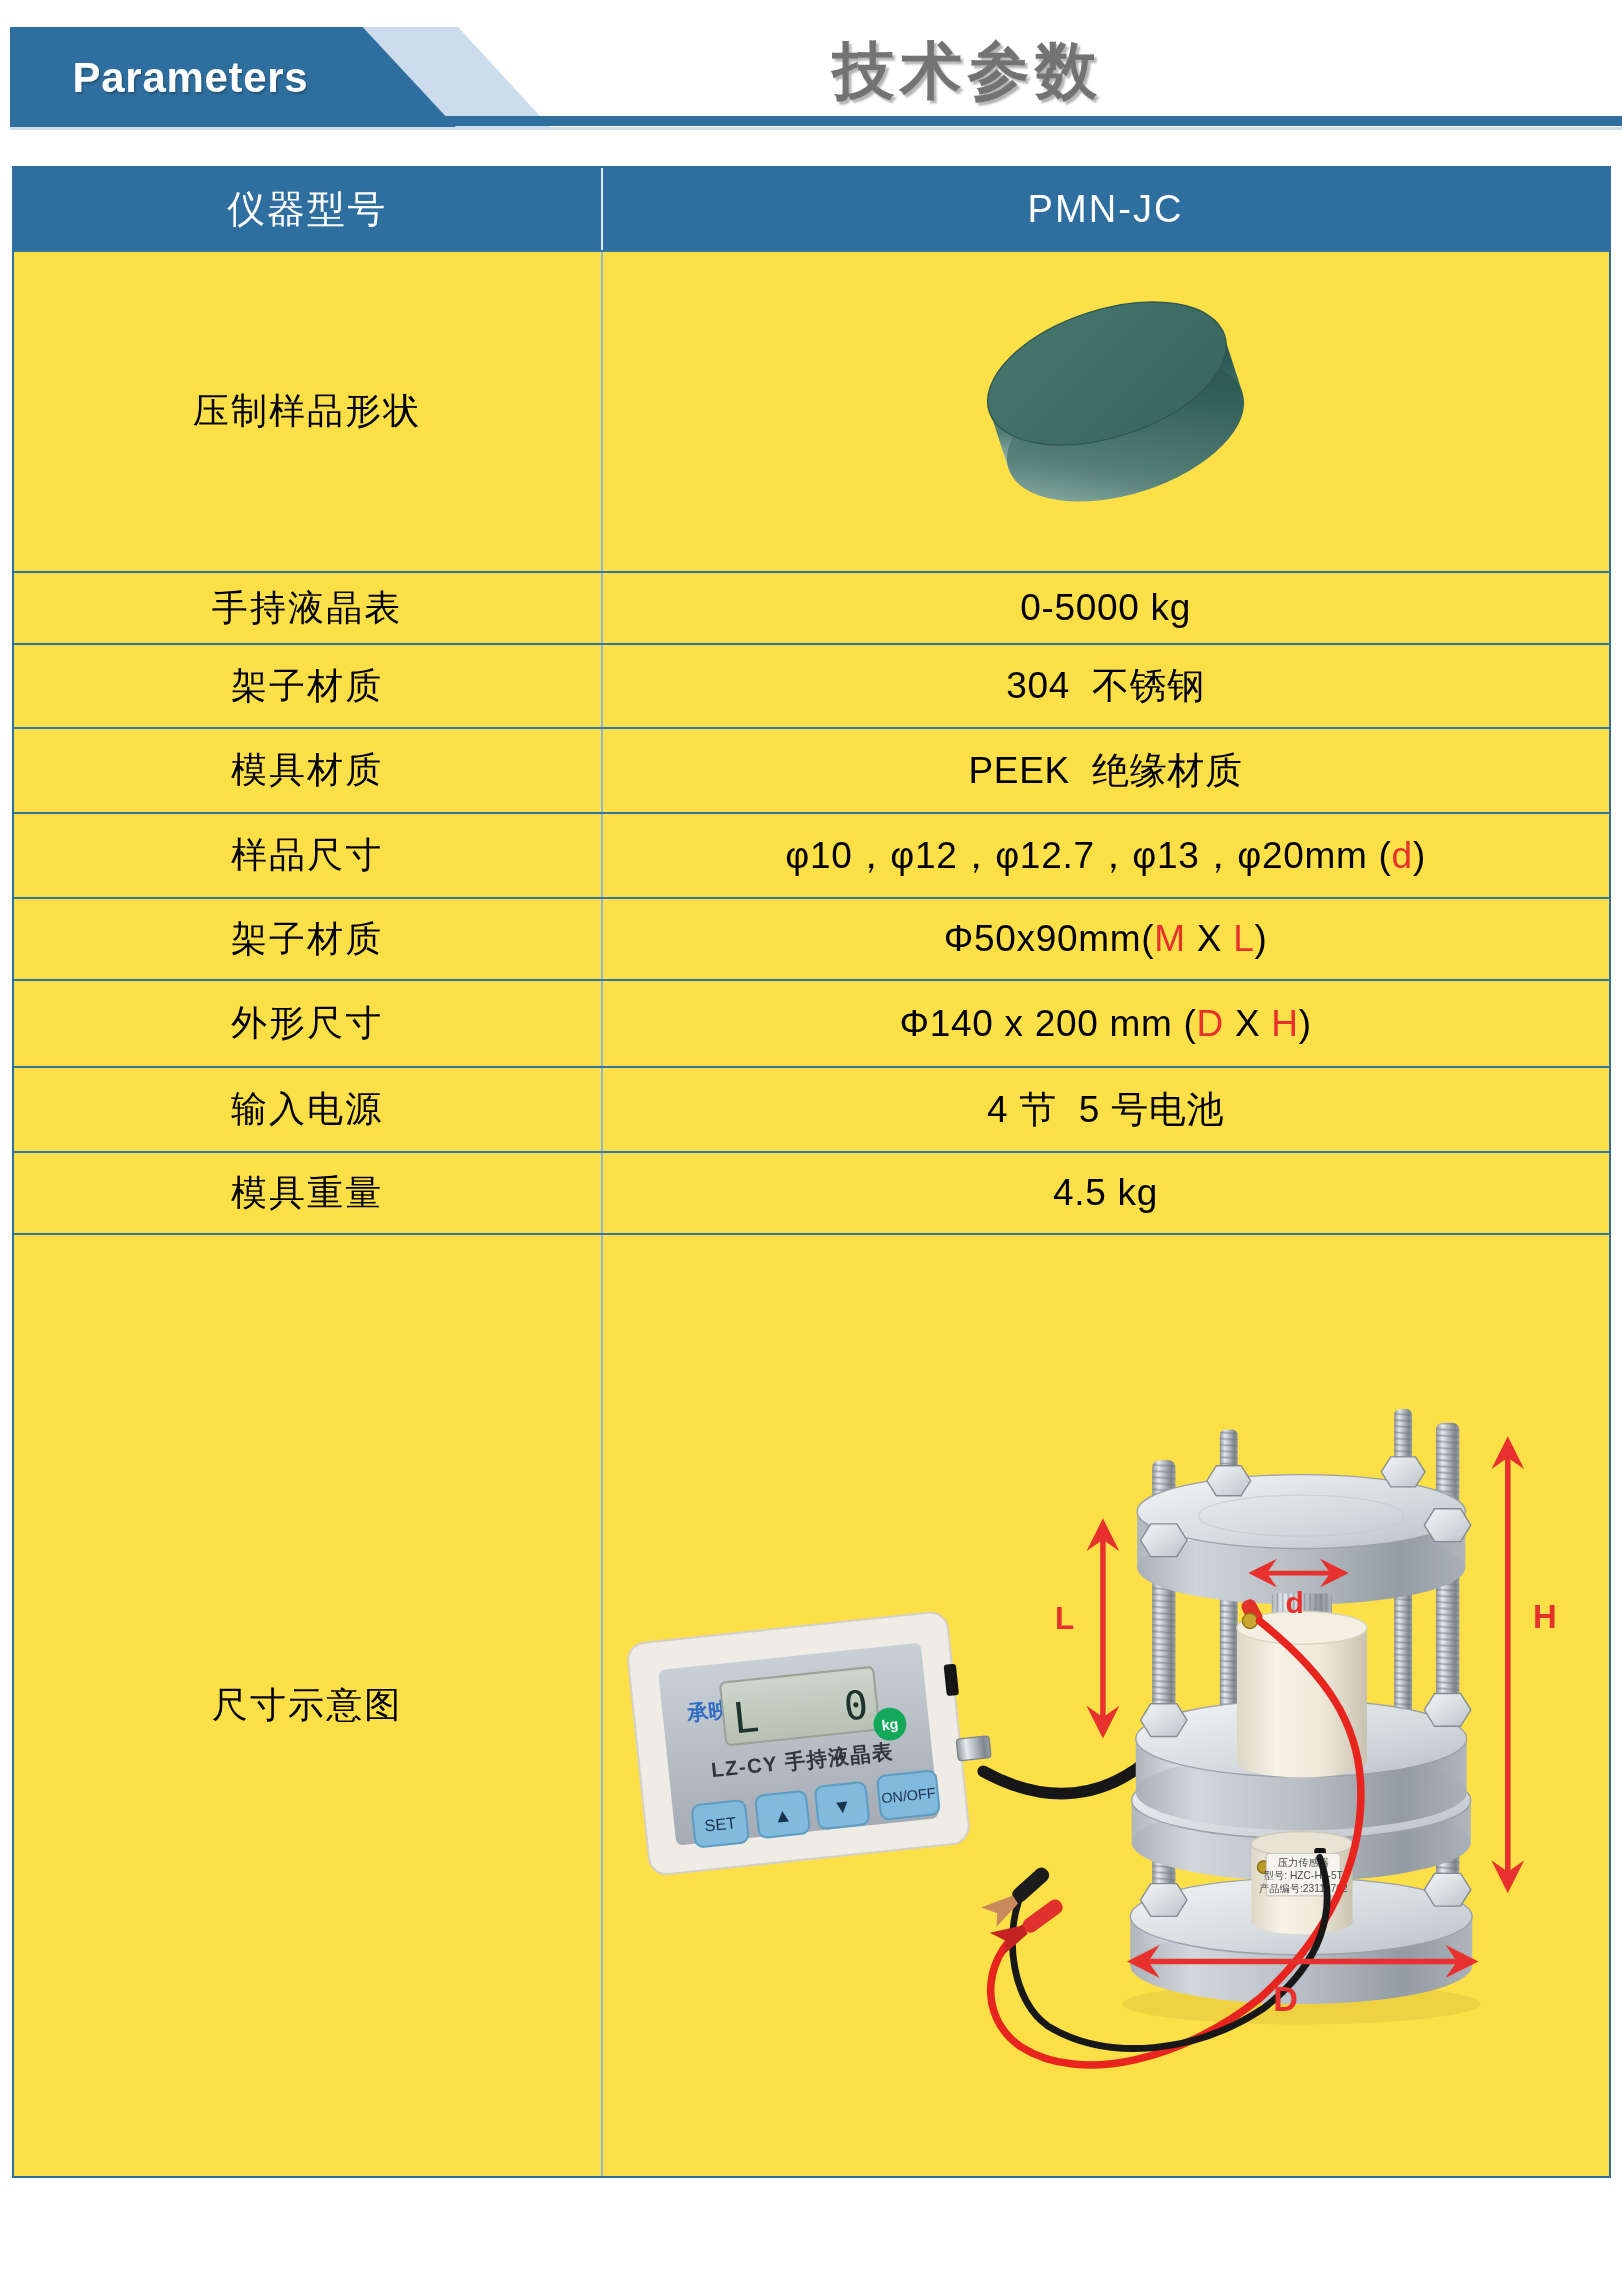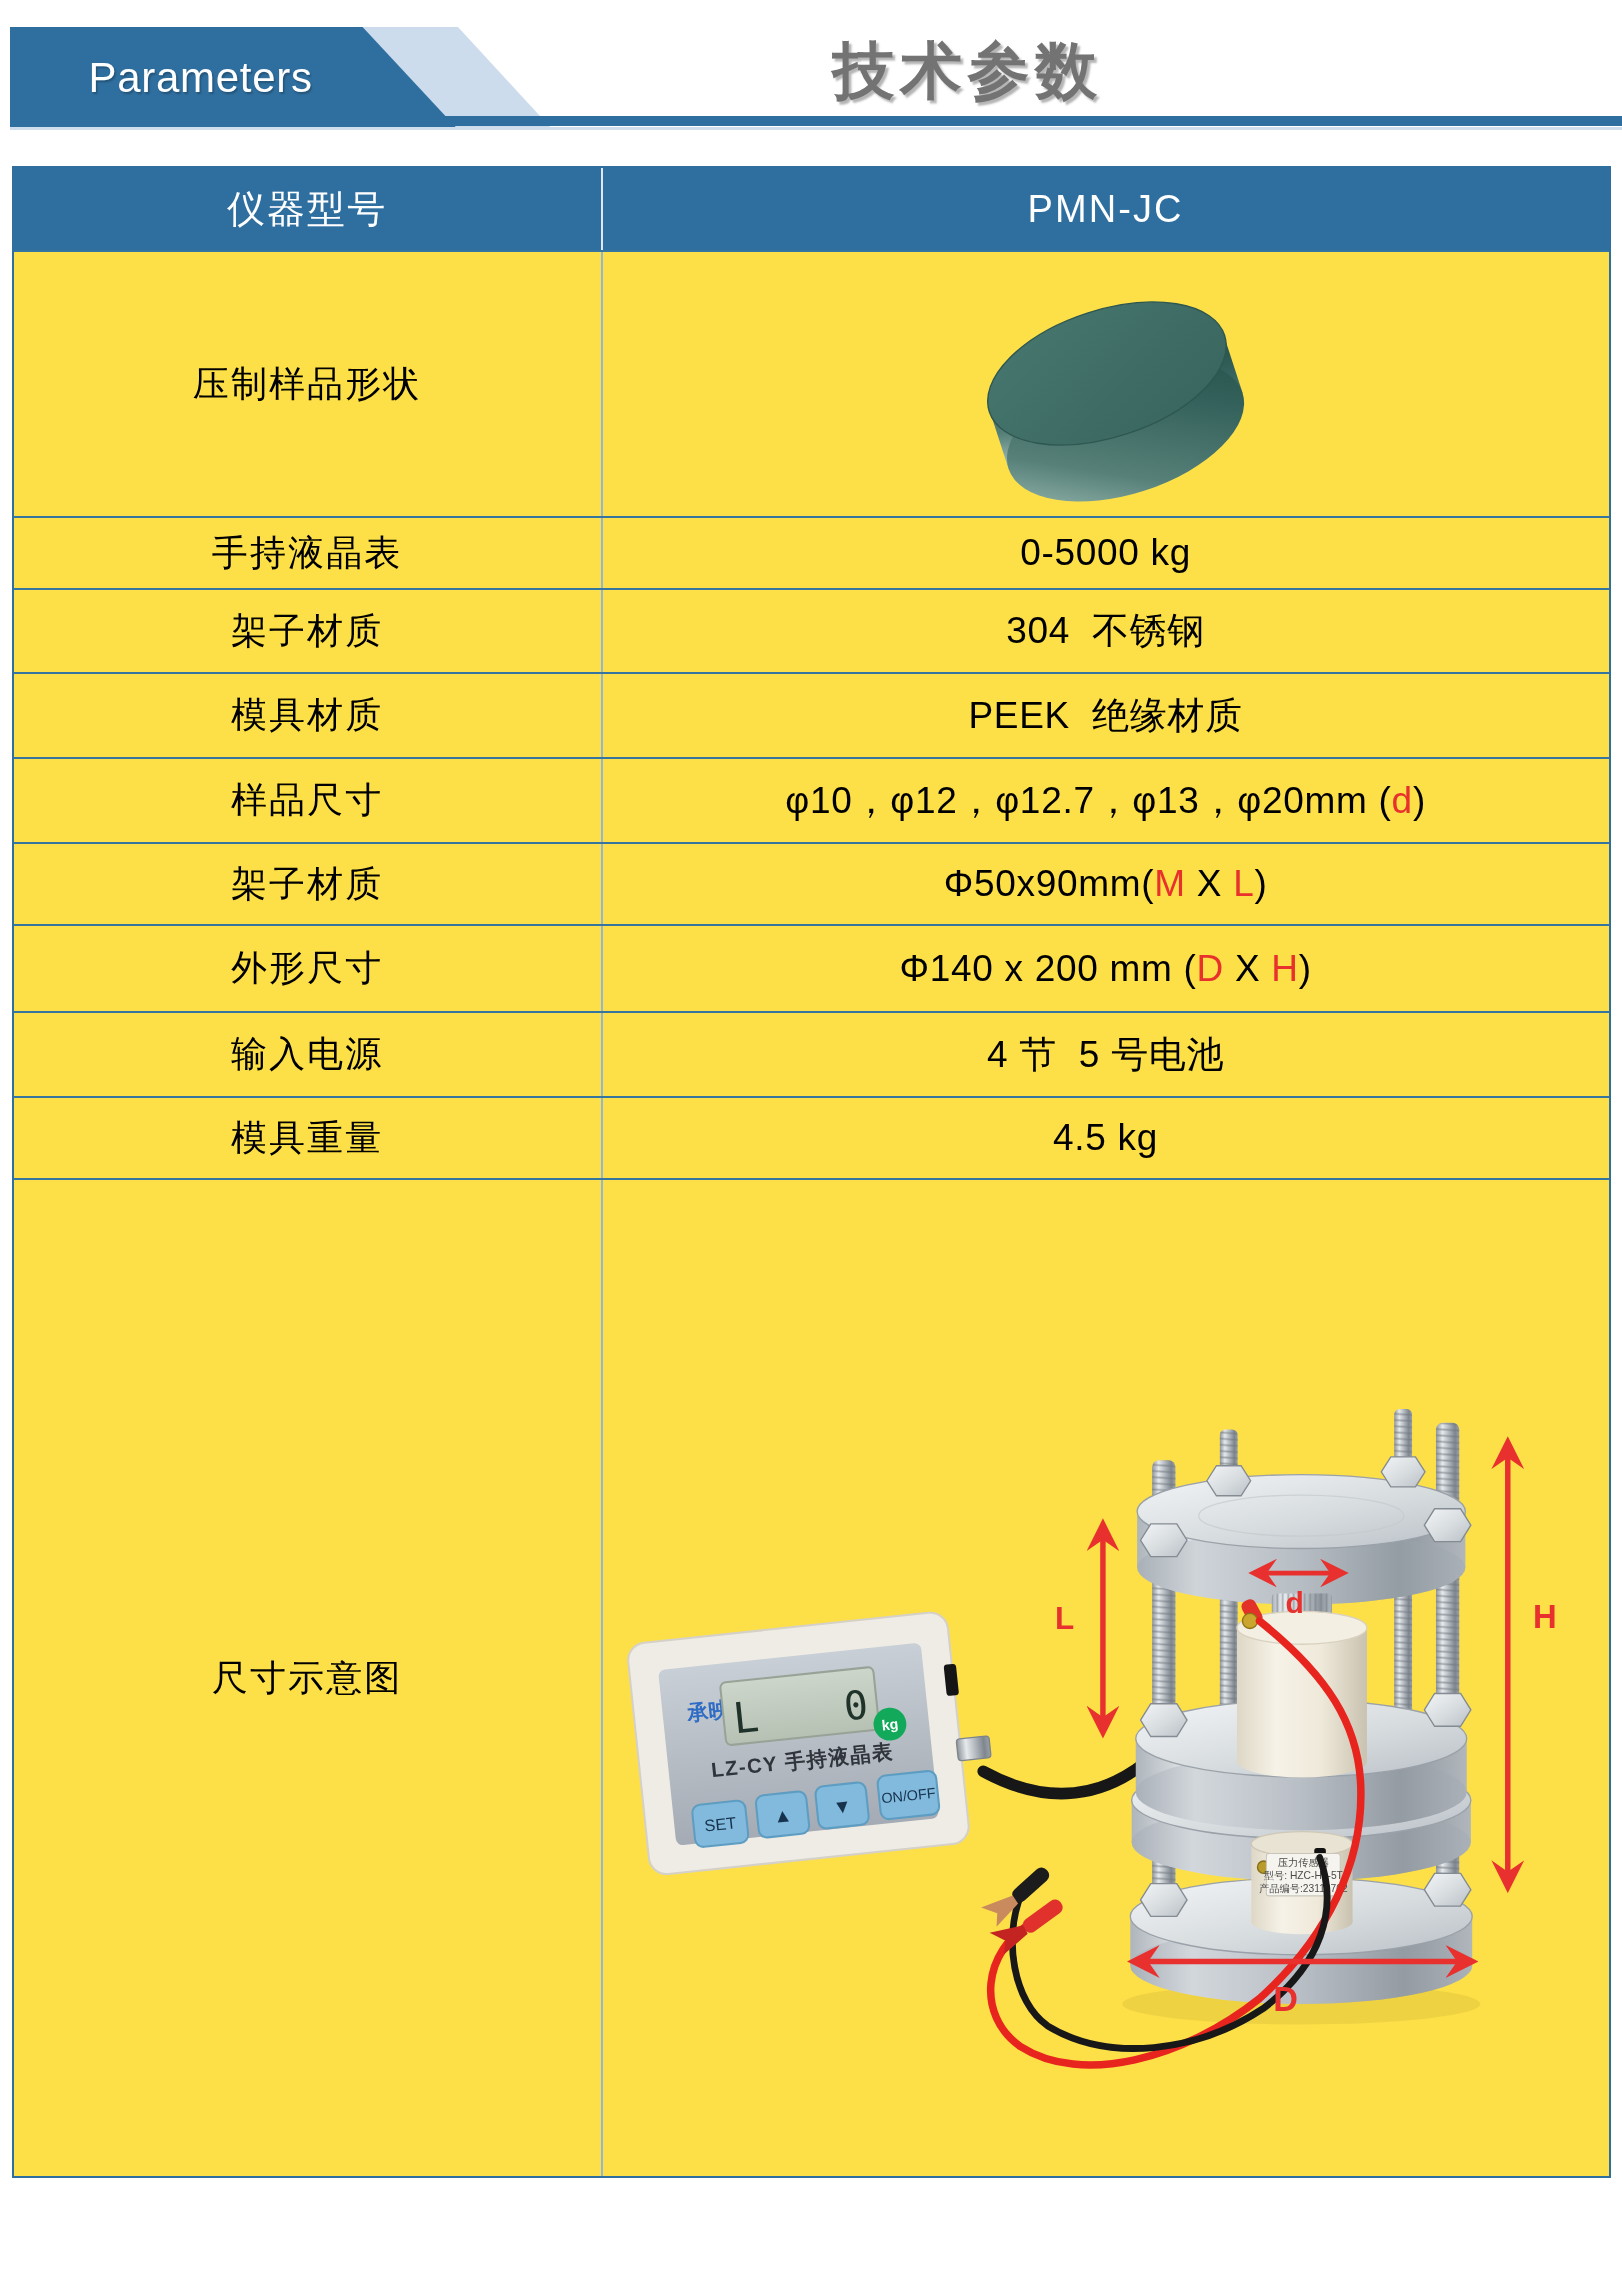--- a/index.html
+++ b/index.html
@@ -13,22 +13,22 @@
     position:absolute; left:362px; top:27px; width:189px; height:101px;
     background:#ccdcec;
     clip-path:polygon(0 0,96px 0,189px 100%,94px 100%);
   }
   .banner-dark {
     position:absolute; left:9.6px; top:27px; width:451px; height:101px;
     background:#2f6f9f;
     clip-path:polygon(0 0,353px 0,447px 100%,0 100%);
   }
   .banner-dark span {
-    display:block; line-height:101px; padding-left:79px;
-    font-size:42px; font-weight:normal; color:#ffffff; letter-spacing:0.7px;
+    display:block; line-height:101px; padding-left:63px;
+    font-size:42px; font-weight:bold; color:#ffffff; letter-spacing:0.7px;
     text-shadow:1.4px 2.1px 2.1px rgba(0,0,0,0.25);
   }
   .banner-bar { position:absolute; left:438px; top:116px; width:1185px; height:10.3px; background:#2f6f9f; }
   .banner-underline { position:absolute; left:9.6px; top:127px; width:1613px; height:3.4px; background:#cfdeed; }
   .page-title {
     position:absolute; left:581px; top:29px; width:773px; text-align:center;
     font-size:62px; font-weight:bold; color:#737373; letter-spacing:5.5px;
     text-shadow:2.7px 3.4px 2.1px rgba(90,90,90,0.45);
   }
   
@@ -42,21 +42,21 @@
     align-items:center; justify-content:center;
     font-size:36px; color:#000; letter-spacing:2.1px; white-space:pre;
   }
   .tvalue {
     flex:1; display:flex; align-items:center; justify-content:center;
     font-size:37px; color:#000; white-space:pre; letter-spacing:0.7px;
   }
   .thead { background:#2f6f9f; height:84px; }
   .thead .tlabel { border-right-color:rgba(255,255,255,0.85); color:#fff; font-size:38px; }
   .thead .tvalue { color:#fff; font-size:38px; letter-spacing:2.1px; }
-  .r-shape  { height:266px;justify-content:flex-end; }
+  .r-shape  { height:321px;justify-content:flex-end; }
   .r0 { height:72px; } .r1 { height:84px; } .r2 { height:85px; }
   .r3 { height:82px; } .r4 { height:85px; } .r5 { height:82px; }
   .r6 { height:87px; } .r7 { height:85px; } .r8 { height:82px; }
   .r-diagram { flex:1; border-bottom:none; }
   .red { color:#e8302c; }
   
   .disc-svg { position:absolute; left:974px; top:293px; }
   .diagram-svg { position:absolute; left:603px; top:1320px; }
   .ann { font-family:"Liberation Sans",sans-serif; fill:#e8312e; font-weight:bold; }
   .sensor-line { font-size:15px; fill:#4a4a4a; }

